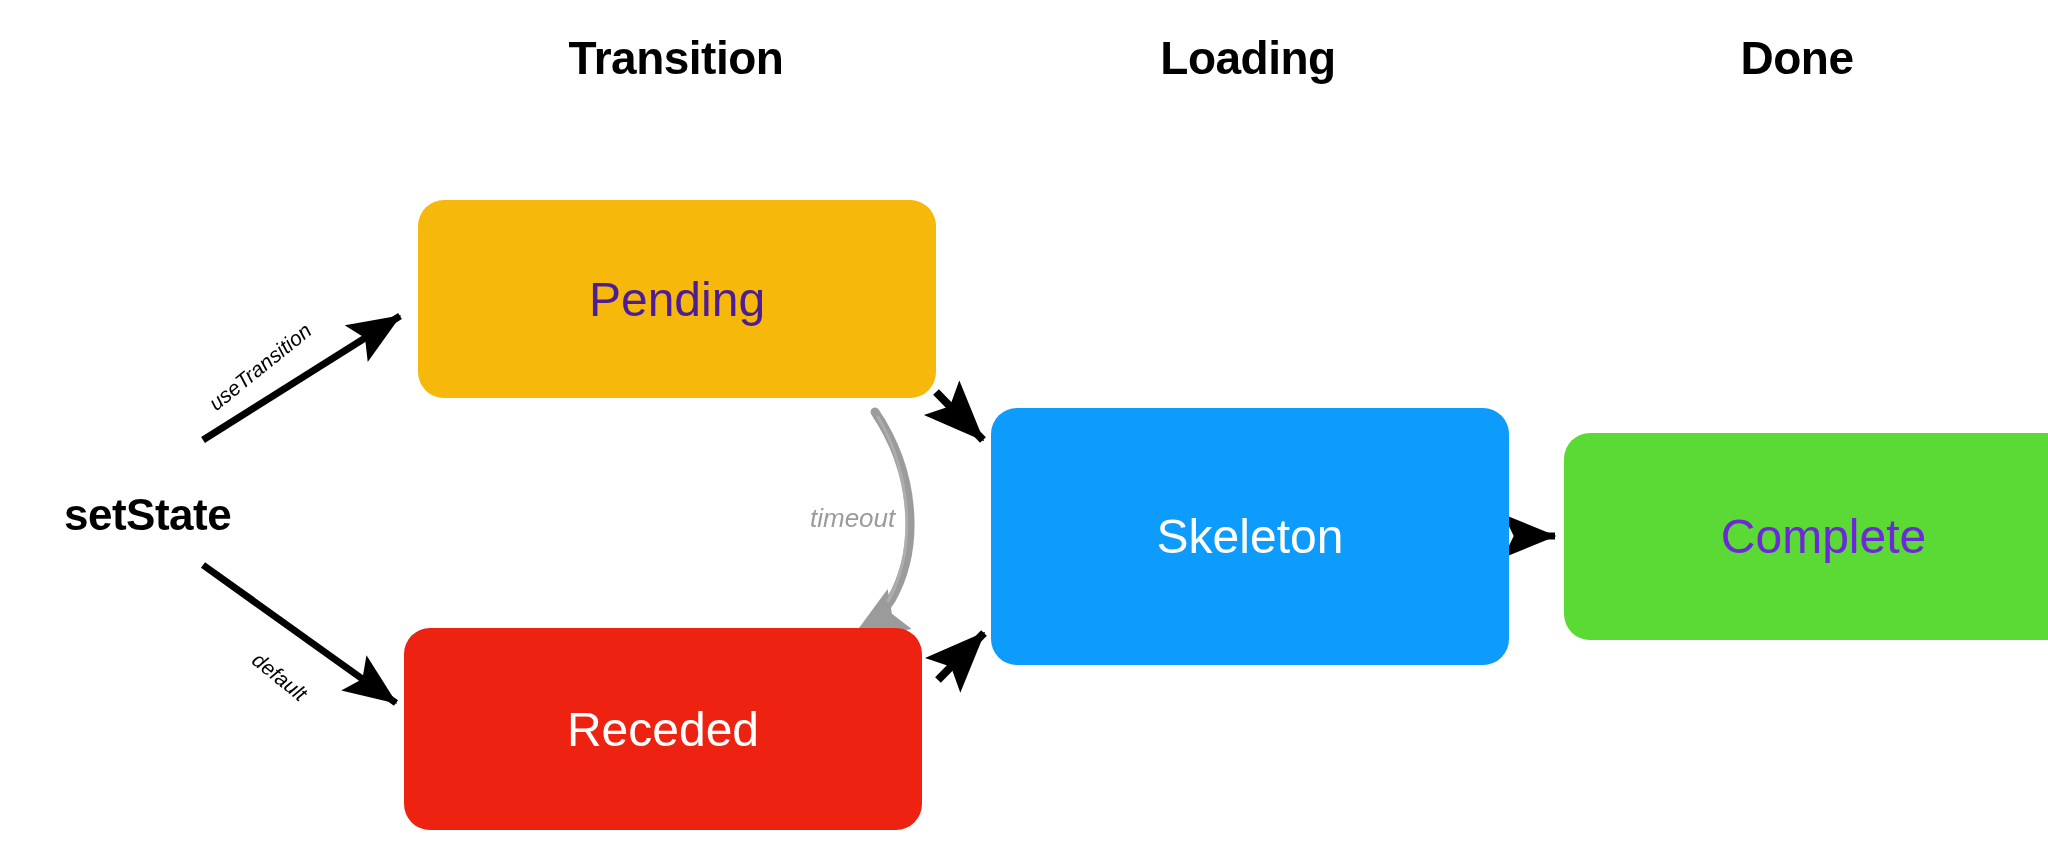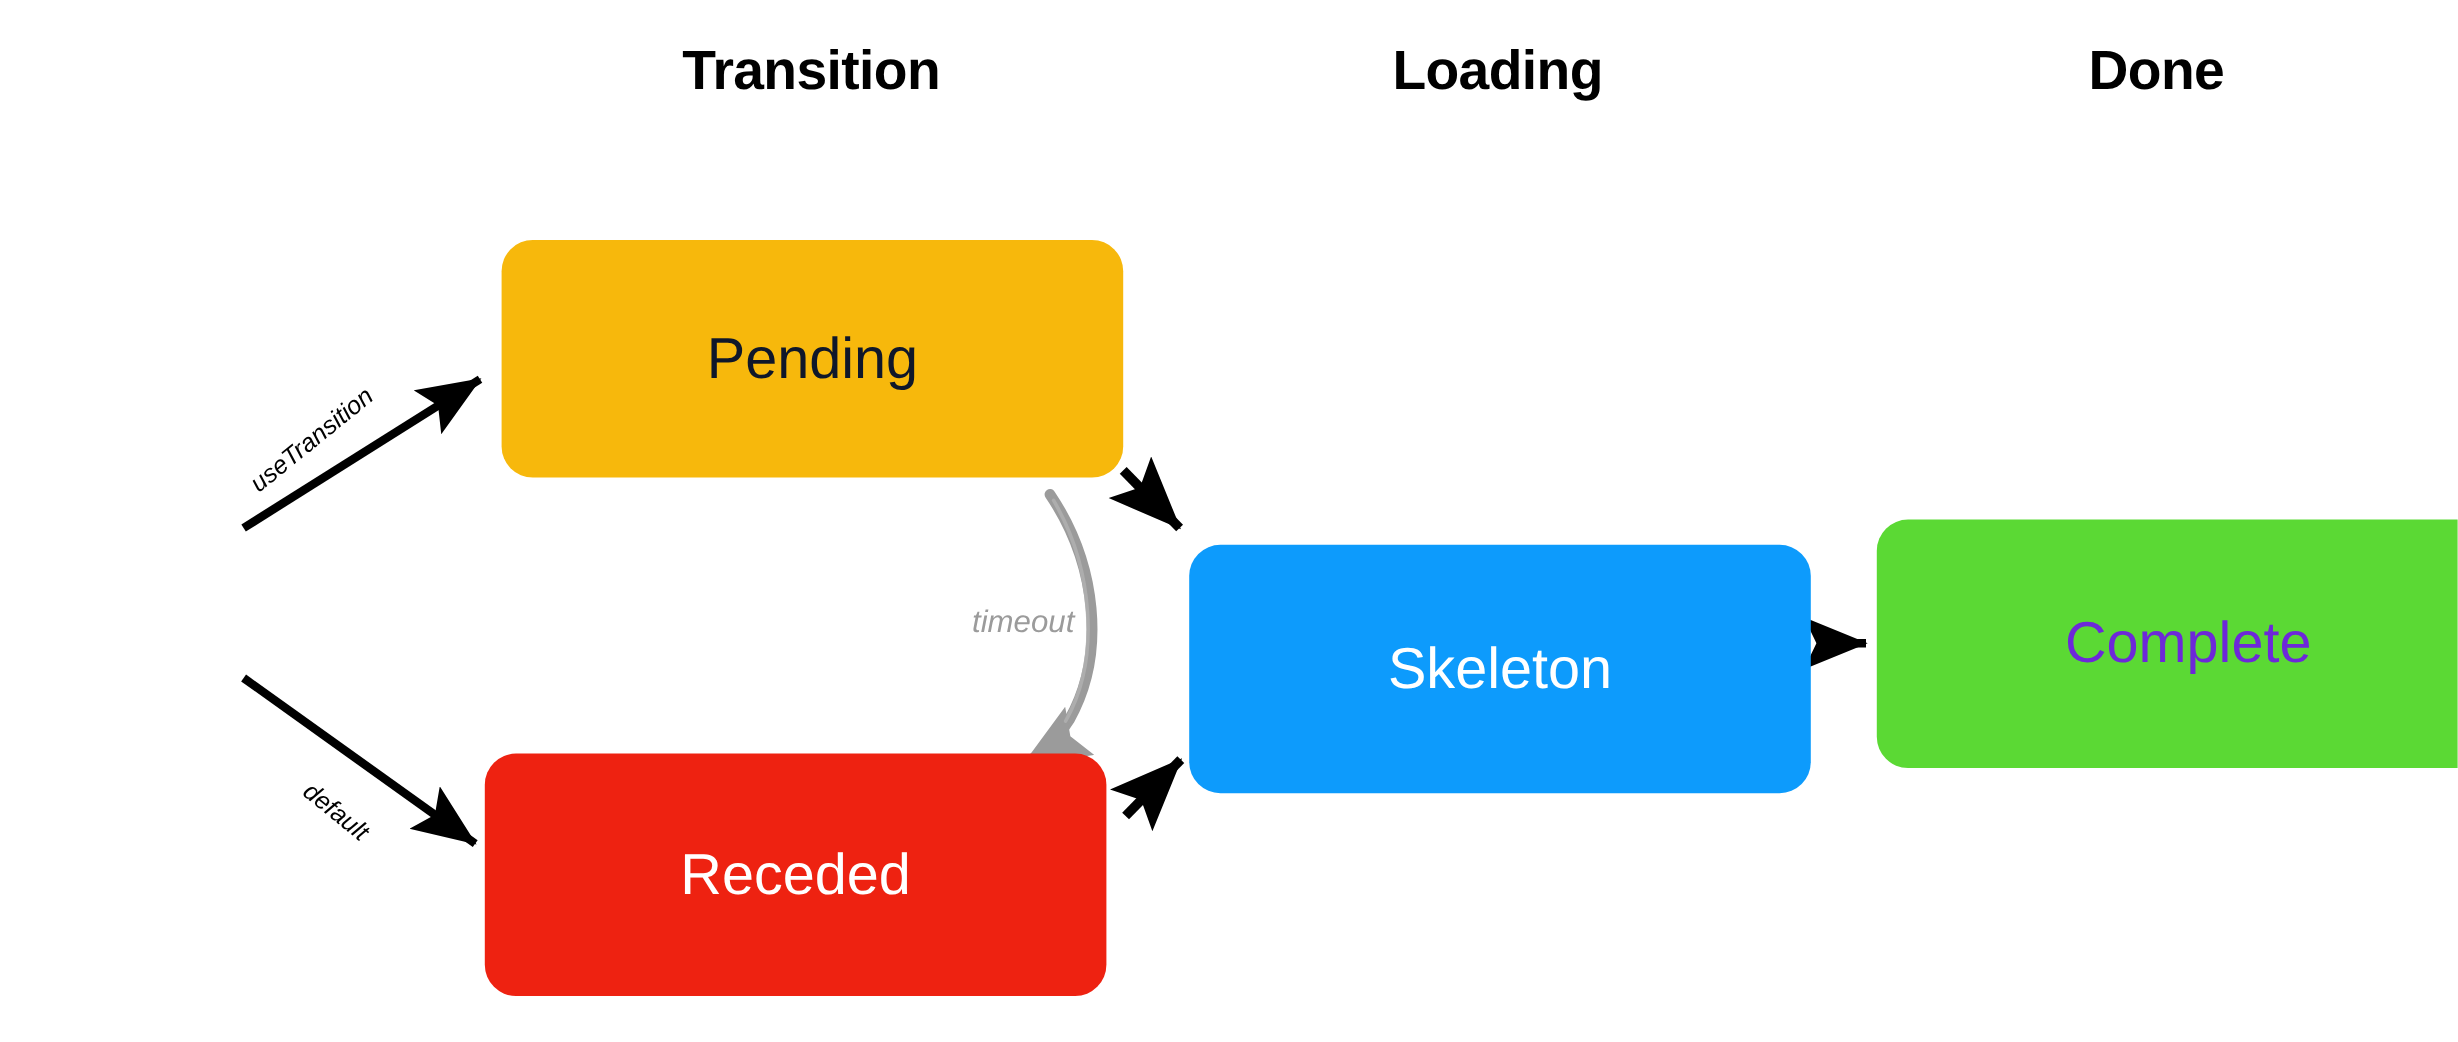--- a/index.html
+++ b/index.html
@@ -55,22 +55,22 @@
   }
   #box-pending {
     left: 370px;  top: 200px;
     width: 518px; height: 198px;
   }
   #box-receded {
     left: 356px;  top: 628px;
     width: 518px; height: 202px;
   }
   #box-skeleton {
-    left: 943px;  top: 454px;
-    width: 518px; height: 207px;
+    left: 943px;  top: 408px;
+    width: 518px; height: 257px;
   }
   #box-complete {
     left: 1516px; top: 433px;
     width: 519px; height: 207px;
   }
 
   
   #label-setstate {
     position: absolute;
     left: 16px;
@@ -120,20 +120,21 @@
 </style>
 </head>
 <body>
 
 <div id="stage" style="background: rgb(255, 255, 255);">
 
   <div class="col-header" id="header-transition">Transition</div>
   <div class="col-header" id="header-loading">Loading</div>
   <div class="col-header" id="header-done">Done</div>
 
+  <div id="label-setstate">setState</div>
 
   <svg id="edges" viewBox="0 0 2048 868" xmlns="http://www.w3.org/2000/svg">
     <defs>
       <marker id="arrow-black" markerWidth="9" markerHeight="9" refX="7.4" refY="3.1" orient="auto" markerUnits="strokeWidth">
         <path d="M0,0 L7.6,3.1 L0,6.2 L1.5,3.1 Z" fill="#000000"></path>
       </marker>
       <marker id="arrow-gray" markerWidth="7" markerHeight="7" refX="5.4" refY="2.6" orient="auto" markerUnits="strokeWidth">
         <path d="M0,0 L6.2,2.6 L0,5.2 L1.0,2.6 Z" fill="#9b9b9b"></path>
       </marker>
     </defs>
@@ -161,21 +162,21 @@
     <g>
       <path d="M 827 412 C 866 470, 874 545, 843 600 C 832 618, 820 628, 810 634" fill="none" stroke="#9b9b9b" stroke-width="9" stroke-linecap="round" marker-end="url(#arrow-gray)"></path>
       <path d="M 830 417 C 862 472, 870 548, 840 601" fill="none" stroke="#b2b2b2" stroke-width="3" stroke-linecap="round" opacity="0.8"></path>
     </g>
   </svg>
 
   <div class="edge-label" id="label-usetransition">useTransition</div>
   <div class="edge-label" id="label-default">default</div>
   <div class="edge-label" id="label-timeout">timeout</div>
 
-  <div class="state-box" id="box-pending" style="background: rgb(247, 184, 12); color: #0f172a;">
+  <div class="state-box" id="box-pending" style="background: rgb(247, 184, 12); color: #4c1d95;">
     <span>Pending</span>
   </div>
 
   <div class="state-box" id="box-receded" style="background: rgb(238, 34, 17); color: rgb(255, 255, 255);">
     <span>Receded</span>
   </div>
 
   <div class="state-box" id="box-skeleton" style="background: rgb(13, 155, 252); color: rgb(255, 255, 255);">
     <span>Skeleton</span>
   </div>

